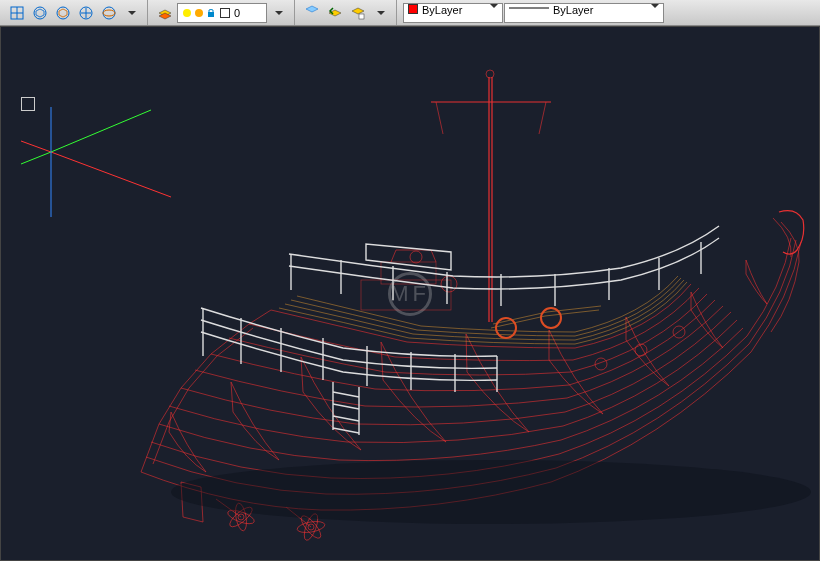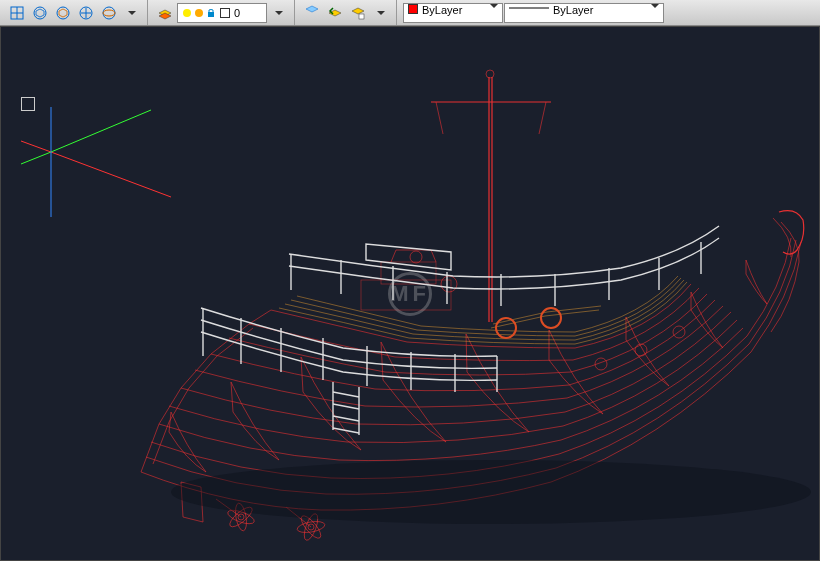--- a/index.html
+++ b/index.html
@@ -106,21 +106,21 @@
       width: 710px;
       height: 500px;
       pointer-events: none;
     }
     .watermark {
       position: absolute;
       top: 50%;
       left: 50%;
       transform: translate(-50%, -50%);
       font-size: 36px;
-      font-weight: bold;
+      font-weight: normal;
       color: rgba(200, 200, 200, 0.3);
       letter-spacing: 4px;
       user-select: none;
       display: flex;
       align-items: center;
       gap: 0;
     }
     .watermark-logo {
       width: 44px;
       height: 44px;

